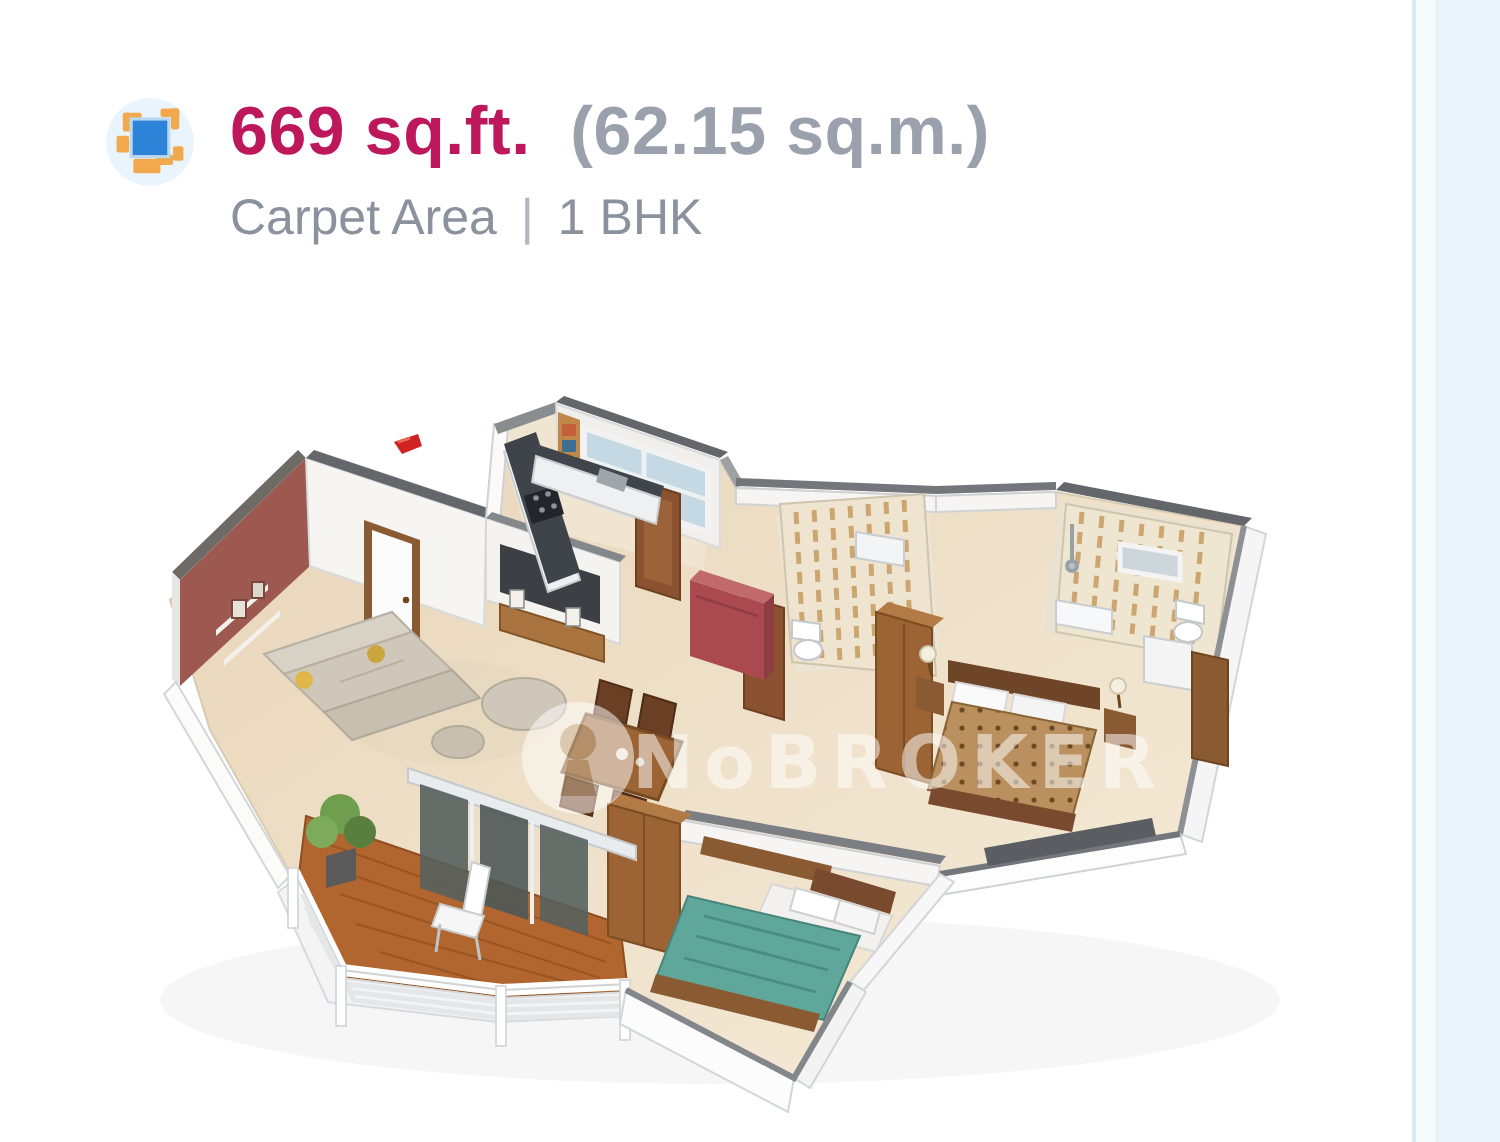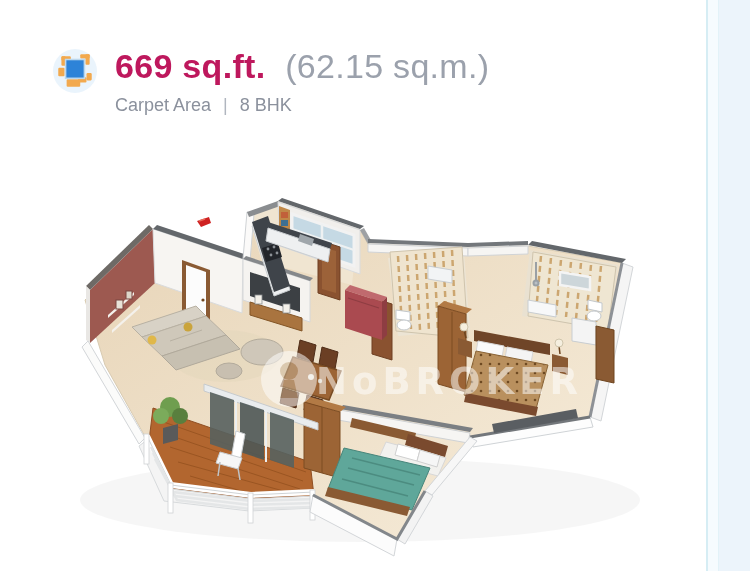--- a/index.html
+++ b/index.html
@@ -15,22 +15,22 @@
     position:absolute;left:706px;top:0;width:10px;height:571px;
     background:#f6fbfe;border-left:2px solid #d6edf4;border-right:1px solid #e3f2f8;
   }
   .header{
     position:absolute;left:52px;top:46px;display:flex;align-items:flex-start;
   }
   .icon-wrap{width:46px;height:46px;margin-right:17px;margin-top:2px;flex:0 0 auto;}
   .header-text{display:flex;flex-direction:column;}
   .title-line{font-size:34px;line-height:40px;letter-spacing:.3px;white-space:nowrap;}
   .title-sqft{font-weight:700;color:#be185d;}
-  .title-sqm{font-weight:400;color:#9ba1ac;margin-left:10px;}
-  .subtitle{margin-top:9px;font-size:18px;color:#8b919d;display:flex;align-items:center;}
+  .title-sqm{font-weight:700;color:#9ba1ac;margin-left:10px;}
+  .subtitle{margin-top:9px;font-size:25px;color:#8b919d;display:flex;align-items:center;}
   .subtitle .sep{color:#b0b6bf;padding:0 12px;font-weight:300;}
   .floorplan-wrap{
     position:absolute;left:0;top:150px;width:592px;height:421px;cursor:pointer;
   }
   .floorplan-wrap svg{display:block;}
 </style>
 </head>
 <body>
 
 <div class="card"></div>
@@ -54,21 +54,21 @@
     </svg>
   </div>
   <div class="header-text">
     <div class="title-line">
       <span class="title-sqft">669 sq.ft.</span>
       <span class="title-sqm">(62.15 sq.m.)</span>
     </div>
     <div class="subtitle">
       <span>Carpet Area</span>
       <span class="sep">|</span>
-      <span>8 BHK</span>
+      <span>1 BHK</span>
     </div>
   </div>
 </div>
 
 <div class="floorplan-wrap">
 <svg width="706" height="421" viewBox="0 150 706 421">
   <defs>
     <linearGradient id="floorGrad" x1="0" y1="0" x2="1" y2="1">
       <stop offset="0" stop-color="#e7d4b7"></stop>
       <stop offset="1" stop-color="#f6ecda"></stop>

